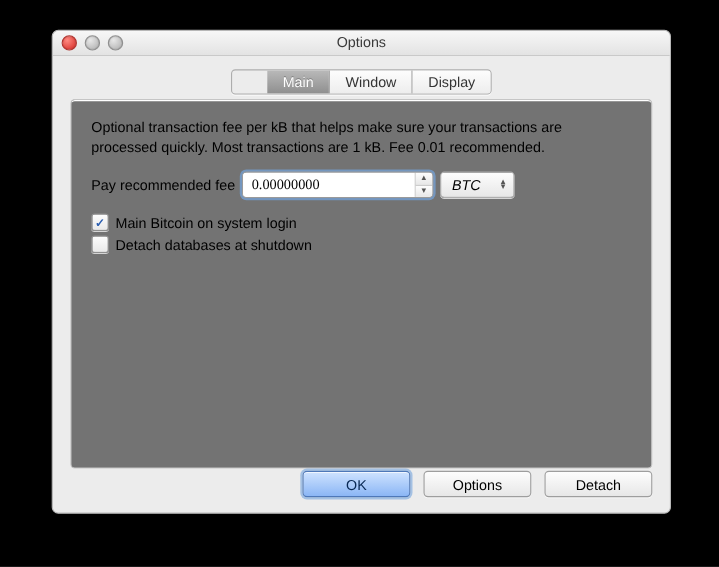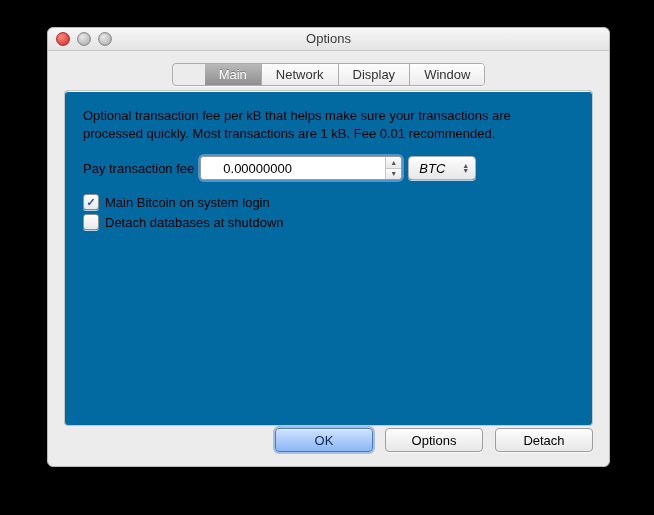--- a/index.html
+++ b/index.html
@@ -20,31 +20,31 @@
   .tl.red{background:radial-gradient(circle at 35% 30%,#ff8b82,#e0443e 70%);border:1px solid #b03530;}
   .tl.grey{background:radial-gradient(circle at 35% 30%,#e8e8e8,#bdbdbd 70%);border:1px solid #8f8f8f;}
   .body{padding:12px 16px 16px 16px;position:absolute;top:23px;left:0;right:0;bottom:0;}
   .tabbar{text-align:center;margin-bottom:4px;}
   .tabbar-inner{display:inline-flex;border:1px solid #adadad;border-radius:4px;overflow:hidden;box-shadow:0 1px 0 rgba(255,255,255,0.7);}
   .tab{padding:3px 14px;font-size:13px;background:linear-gradient(#fdfdfd,#ededed);color:#333;cursor:default;}
   .tab+.tab{border-left:1px solid #adadad;}
   .tab.active{background:linear-gradient(#b9b9b9,#8f8f8f);color:#fff;text-shadow:0 -1px 0 rgba(0,0,0,0.3);margin-left:32px;}
   .panel{
     border:1px solid #c5c5c5;border-radius:4px;padding:16px 18px 18px 18px;
-    background:#0369a1;min-height:300px;box-shadow:inset 0 1px 0 #fff;
+    background:#737373;min-height:300px;box-shadow:inset 0 1px 0 #fff;
     position:relative;
   }
   .desc{line-height:1.35;margin-bottom:14px;}
   .row{display:flex;align-items:center;gap:6px;margin-bottom:14px;}
   .label{white-space:nowrap;}
   .spinwrap{
     display:flex;align-items:stretch;border:1px solid #9a9a9a;border-radius:4px;
     box-shadow:0 0 0 2px rgba(117,165,222,0.7);background:#fff;overflow:hidden;height:22px;
   }
-  .spin-input{border:none;outline:none;padding:2px 22px;width:140px;font-size:13px;font-family:Liberation Sans, sans-serif;background:#fff;}
+  .spin-input{border:none;outline:none;padding:2px 8px;width:140px;font-size:13px;font-family:Liberation Serif, serif;background:#fff;}
   .spin-btns{display:flex;flex-direction:column;border-left:1px solid #c7c7c7;width:15px;}
   .spin-btn{flex:1;display:flex;align-items:center;justify-content:center;font-size:7px;color:#555;background:linear-gradient(#fdfdfd,#e7e7e7);cursor:default;}
   .spin-btn+.spin-btn{border-top:1px solid #c7c7c7;}
   .select{
     display:inline-flex;align-items:center;gap:10px;height:22px;padding:0 6px 0 10px;
     border:1px solid #aeaeae;border-radius:4px;background:linear-gradient(#fdfdfd,#e7e7e7);
     box-shadow:0 1px 0 rgba(255,255,255,0.7);min-width:50px;justify-content:space-between;cursor:default;font-style:italic;
   }
   .sel-arrows{display:flex;flex-direction:column;line-height:5px;font-size:7px;color:#555;}
   .check-row{display:flex;align-items:center;gap:6px;margin-bottom:4px;}
@@ -81,32 +81,31 @@
         <div class="tl grey"></div>
       </div>
       <span>Options</span>
     </div>
 
     <div class="body">
 
       <div class="tabbar">
         <div class="tabbar-inner">
           <div class="tab active">Main</div>
-          <div class="tab">Network</div>
+          <div class="tab">Window</div>
           <div class="tab">Display</div>
-          <div class="tab">Window</div>
         </div>
       </div>
 
       <div class="panel">
 
         <div class="desc">Optional transaction fee per kB that helps make sure your transactions are processed quickly. Most transactions are 1 kB. Fee 0.01 recommended.</div>
 
         <div class="row">
-          <span class="label">Pay transaction fee</span>
+          <span class="label">Pay recommended fee</span>
           <span class="spinwrap">
             <input class="spin-input" value="0.00000000" style="">
             <span class="spin-btns">
               <span class="spin-btn">▲</span>
               <span class="spin-btn">▼</span>
             </span>
           </span>
           <span class="select">
             <span>BTC</span>
             <span class="sel-arrows">

